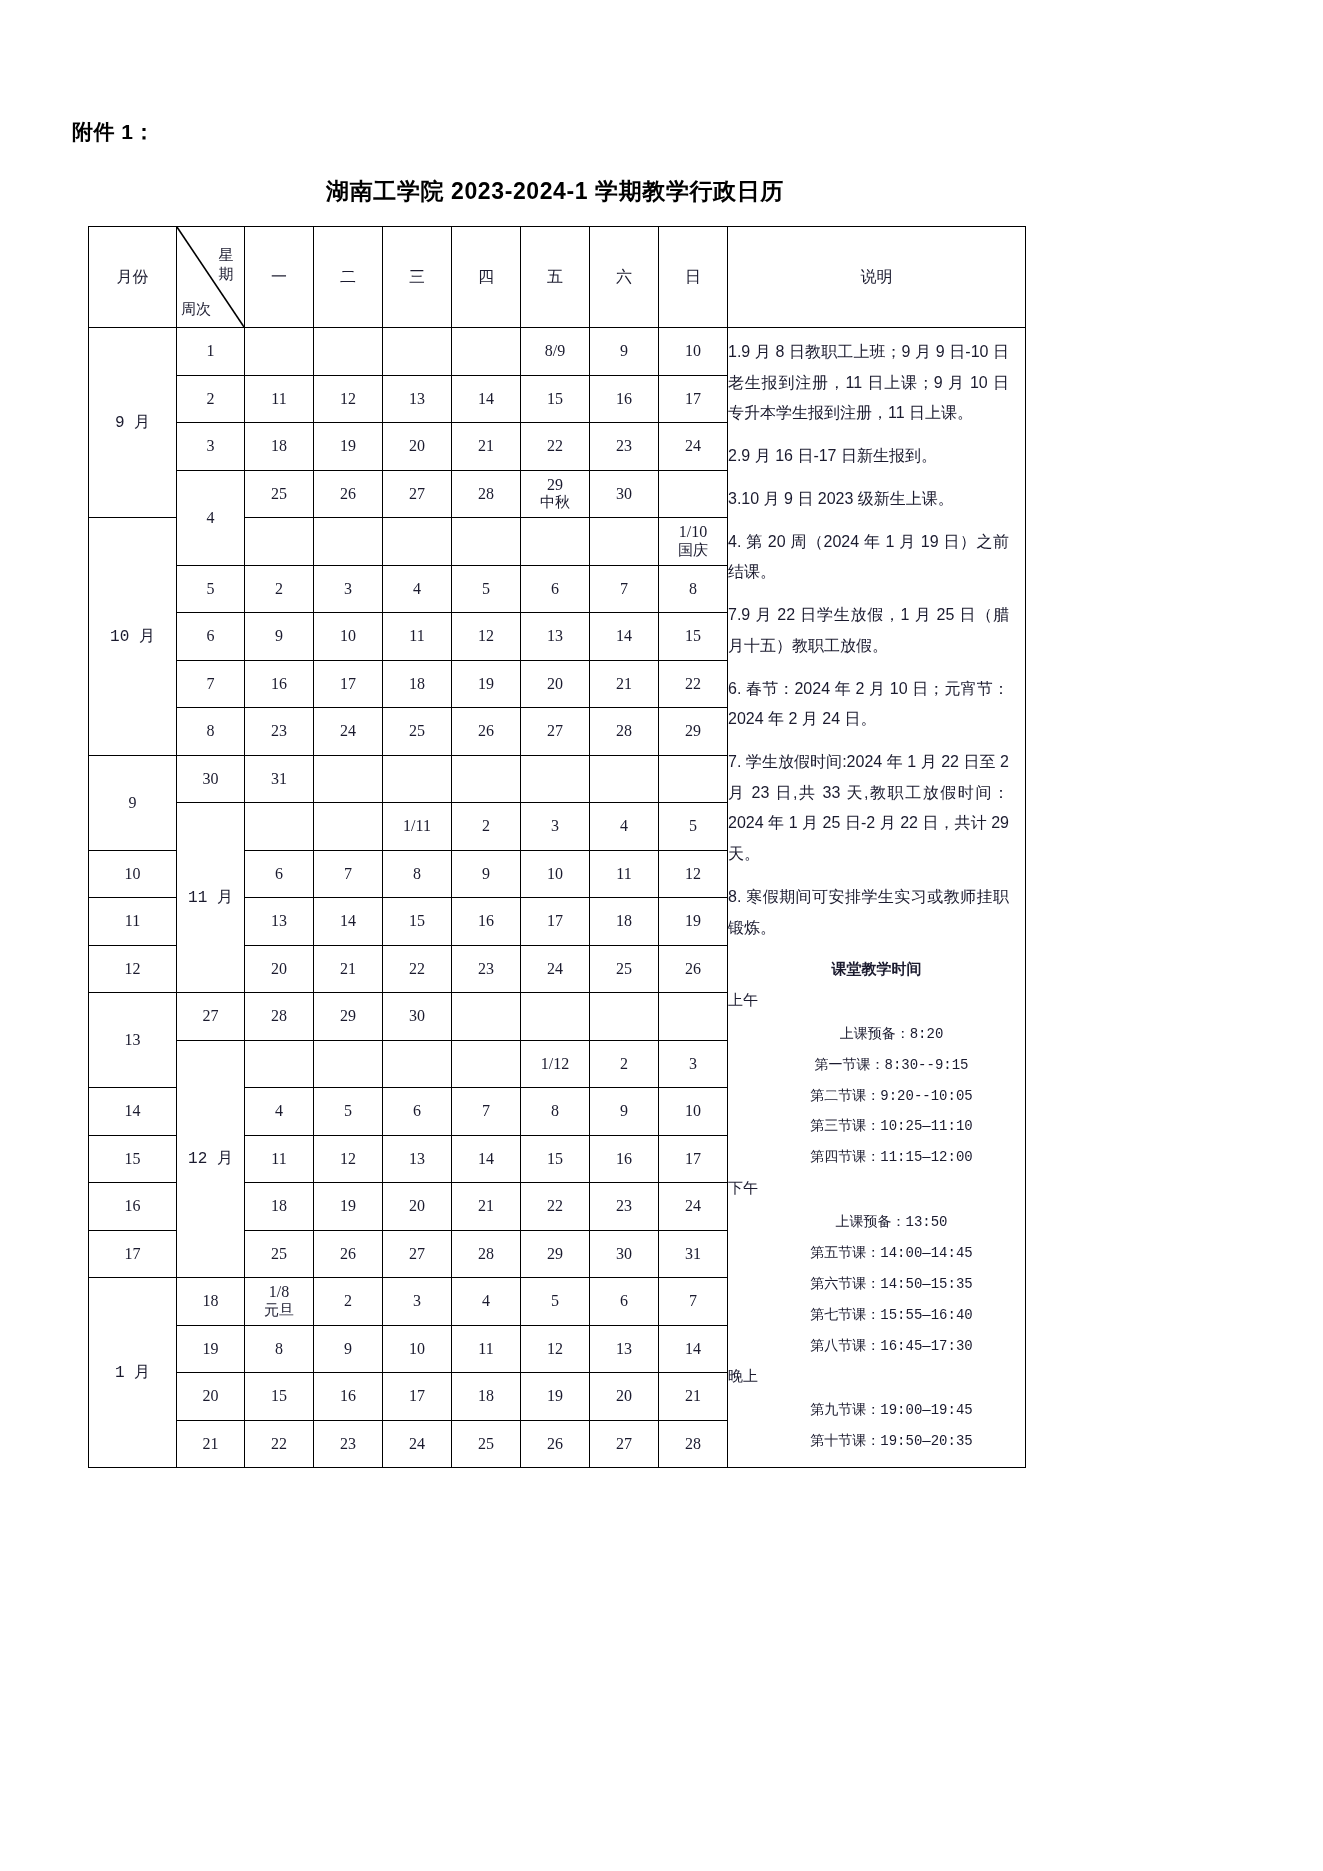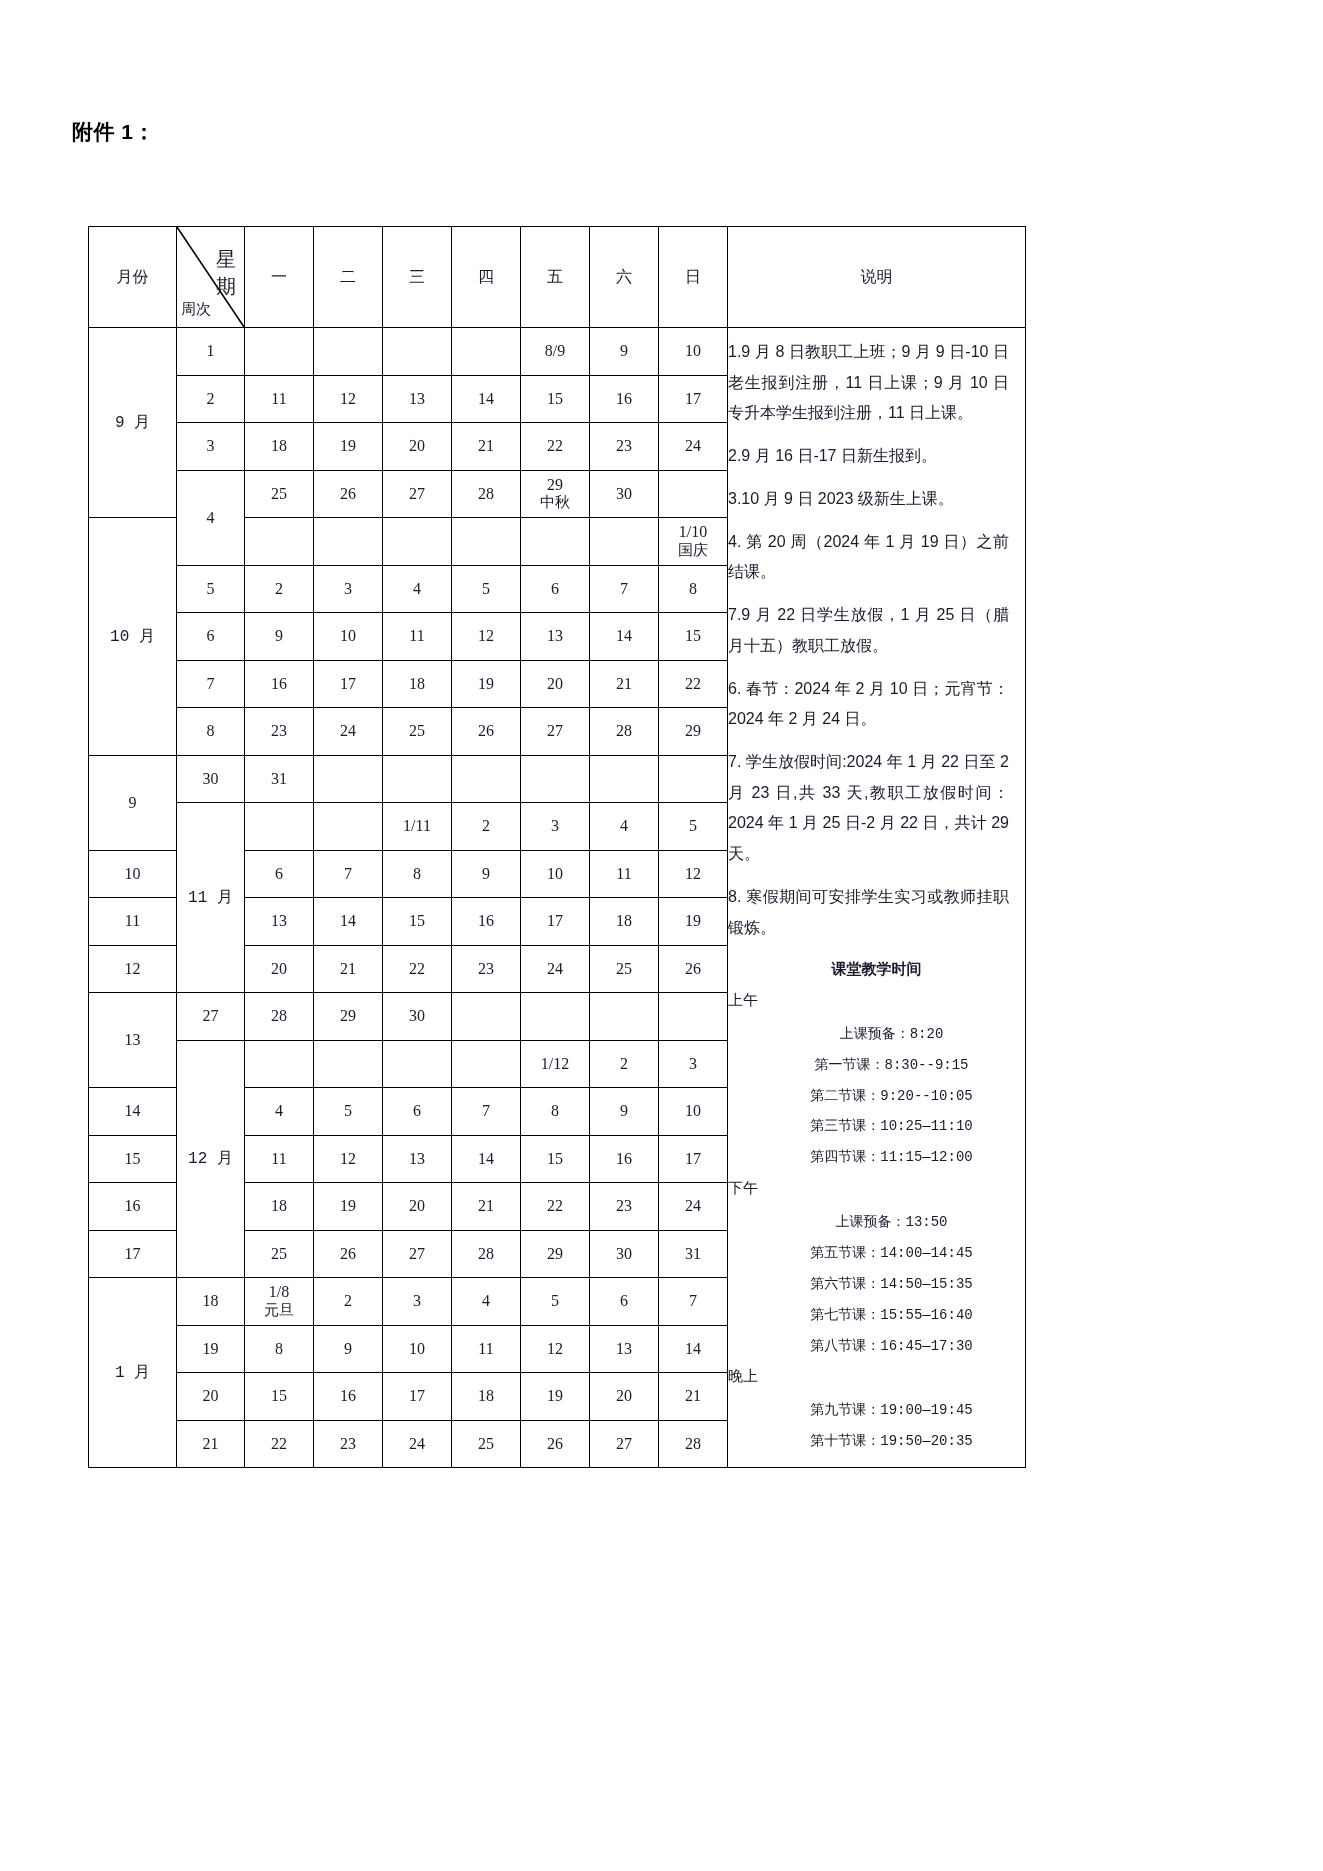--- a/index.html
+++ b/index.html
@@ -72,21 +72,21 @@
   }
   .corner-cell .diag {
     position: absolute;
     left: 0; top: 0;
     width: 100%; height: 100%;
   }
   .corner-cell .lbl-week {
     position: absolute;
     right: 5px;
     top: 19px;
-    font-size: 20px;
+    font-size: 15px;
     font-family: "Liberation Sans", "DejaVu Sans", sans-serif;
     margin-left: 36px;
   }
   .corner-cell .lbl-zc {
     position: absolute;
     left: 4px;
     bottom: 8px;
     font-size: 15px;
     font-family: "Liberation Sans", "DejaVu Sans", sans-serif;
   }
@@ -155,20 +155,21 @@
     white-space: nowrap;
   }
 </style>
 </head>
 <body>
 
 <div class="page">
 
   <div class="attachment-label">附件 1：</div>
 
+  <div class="doc-title">湖南工学院 2023-2024-1 学期教学行政日历</div>
 
   <table class="cal">
     <colgroup>
       <col class="c-month">
         <col class="c-week">
       <col class="c-day">
         <col class="c-day">
         <col class="c-day">
         <col class="c-day">
       <col class="c-day">

